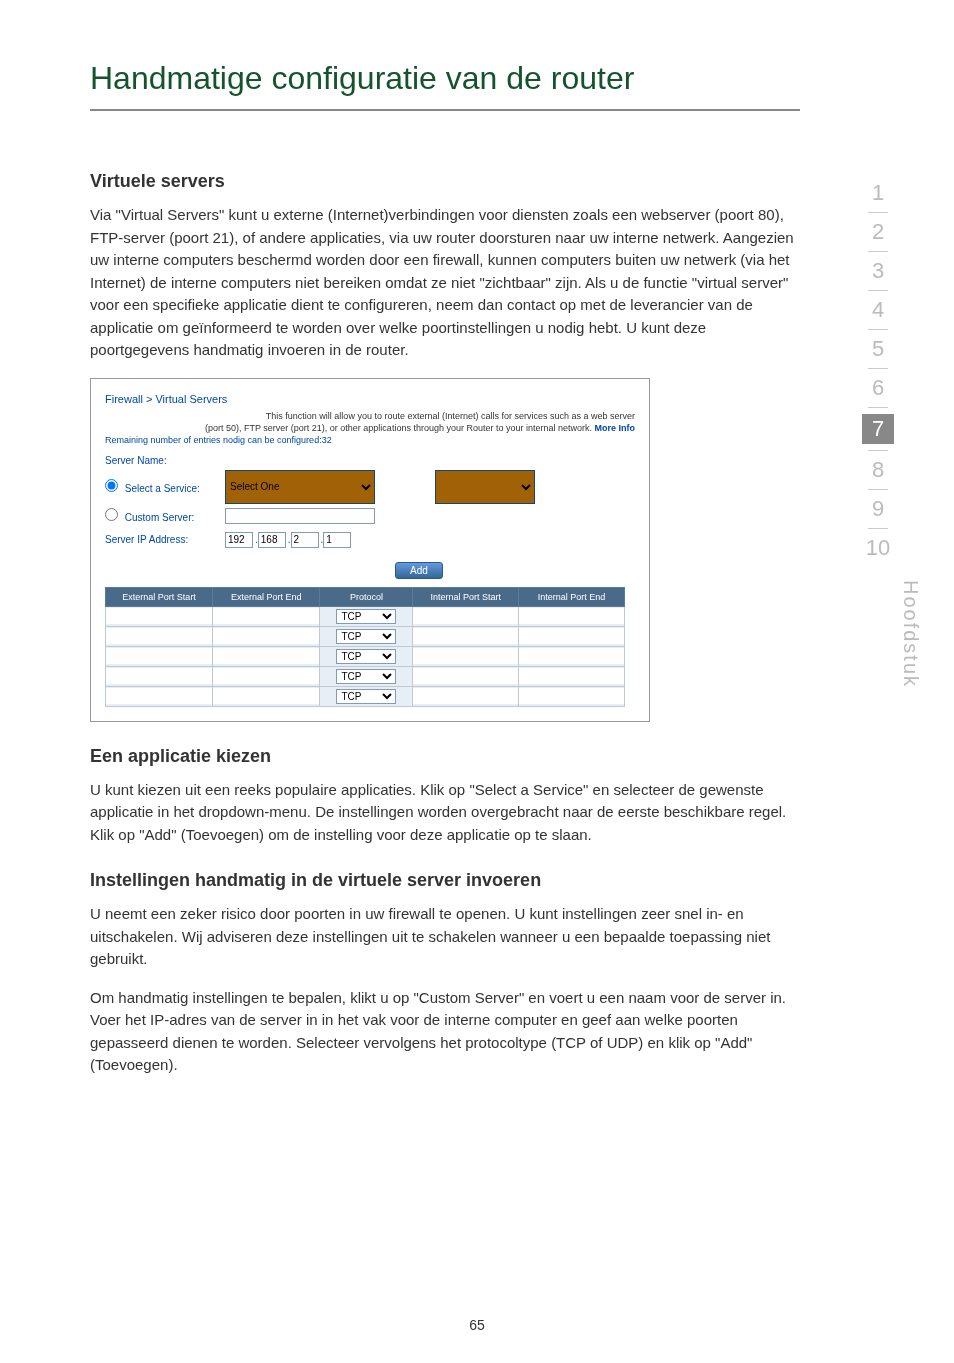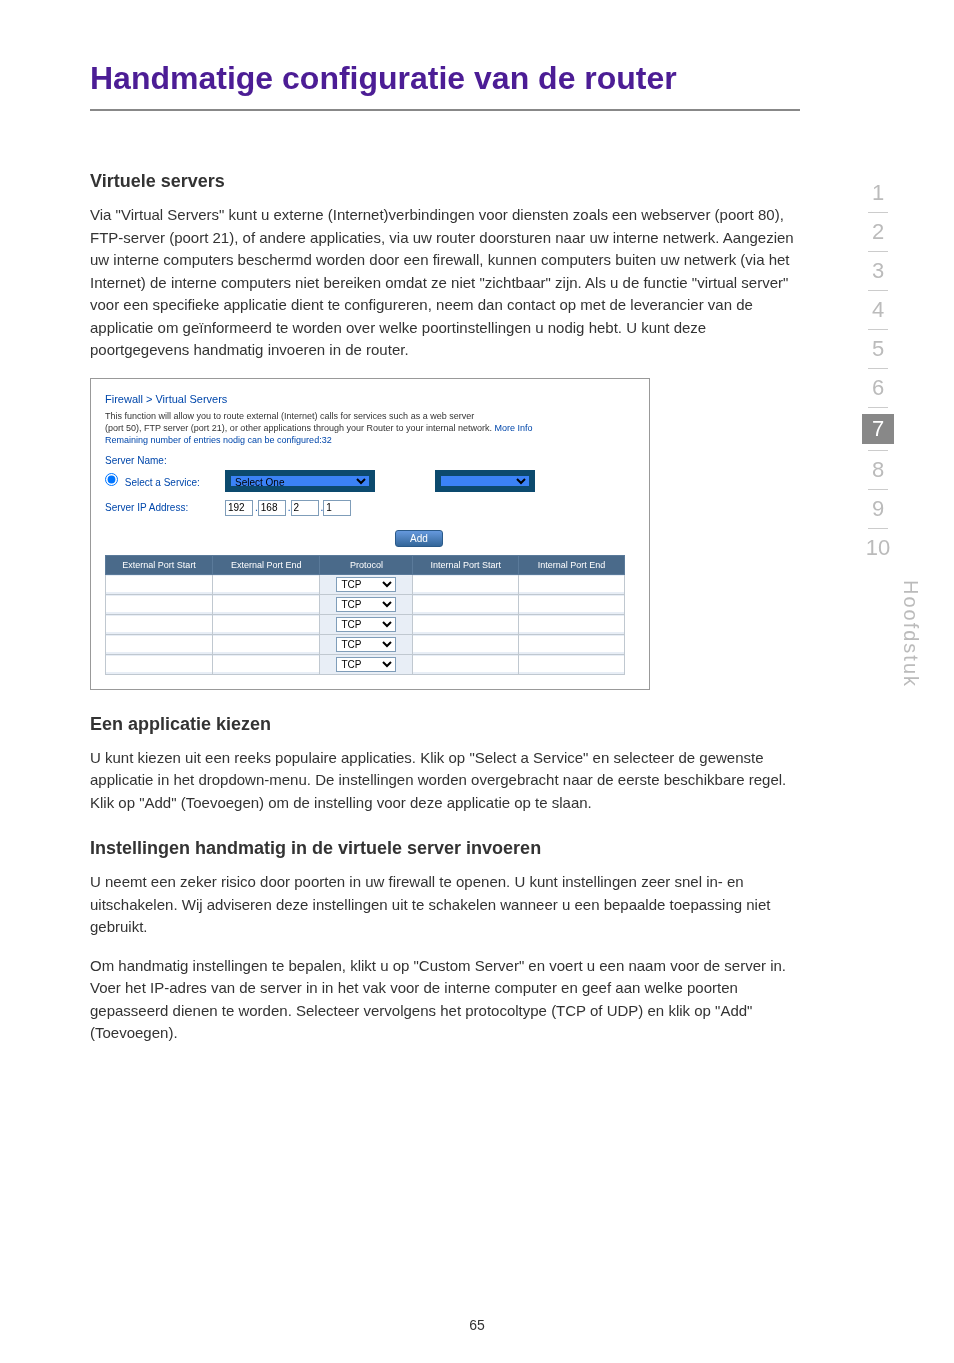--- a/index.html
+++ b/index.html
@@ -6,22 +6,22 @@
     body {
       font-family: Arial, Helvetica, sans-serif;
       width: 954px;
       height: 1363px;
       background: #fff;
       position: relative;
       padding: 60px 90px 40px 90px;
     }
     .page-title {
       font-size: 32px;
-      font-weight: bold;
-      color: #4c1d95;
+      font-weight: normal;
+      color: #14532d;
       margin-bottom: 12px;
     }
     .title-line {
       height: 2px;
       background: #888;
       margin-bottom: 60px;
       width: 710px;
     }
     .content {
       width: 710px;
@@ -50,23 +50,25 @@
     .breadcrumb {
       color: #0047AB;
       font-weight: normal;
       font-size: 11px;
       margin-bottom: 6px;
     }
     .desc-text {
       font-size: 9px;
       color: #333;
       margin-bottom: 2px;
+      text-align: right;
     }
     .more-info {
       color: #0047AB;
+      font-weight: bold;
     }
     .remain {
       font-size: 9px;
       color: #0047AB;
       margin-bottom: 10px;
     }
     .form-row {
       display: flex;
       align-items: center;
       margin-bottom: 4px;
@@ -76,24 +78,24 @@
     .form-row .label {
       width: 120px;
     }
     .form-row input[type="text"] {
       border: 1px solid #7F9DB9;
       font-size: 10px;
       padding: 1px 2px;
       height: 16px;
     }
     .form-row select {
-      border: 6px solid #0c4a6e;
-      font-size: 10px;
-      background: #3b82f6;
-      height: 22px;
+      border: 1px solid #0c4a6e;
+      font-size: 10px;
+      background: #a16207;
+      height: 34px;
     }
     .ip-box { width: 28px; margin-right: 2px; }
     .server-name-label {
       font-size: 10px;
       color: #0047AB;
       margin-bottom: 4px;
     }
     .add-btn {
       display: inline-block;
       background: linear-gradient(#6699dd, #336699);
@@ -211,20 +213,27 @@
         <span>Select a Service:</span>
       </span>
       <select style="width:150px;">
         <option>Select One</option>
       </select>
       <select style="width:100px; margin-left:60px;">
         <option></option>
       </select>
     </div>
 
+    <div class="form-row">
+      <span class="label">
+        <input type="radio" class="radio" style="">
+        <span>Custom Server:</span>
+      </span>
+      <input type="text" style="width: 150px;">
+    </div>
 
     <div class="form-row" style="margin-top:8px;">
       <span class="label">Server IP Address:</span>
       <input class="ip-box" type="text" value="192" style=""> .
       <input class="ip-box" type="text" value="168" style=""> .
       <input class="ip-box" type="text" value="2" style=""> .
       <input class="ip-box" type="text" value="1" style="">
     </div>
 
     <div class="add-btn">Add</div>

